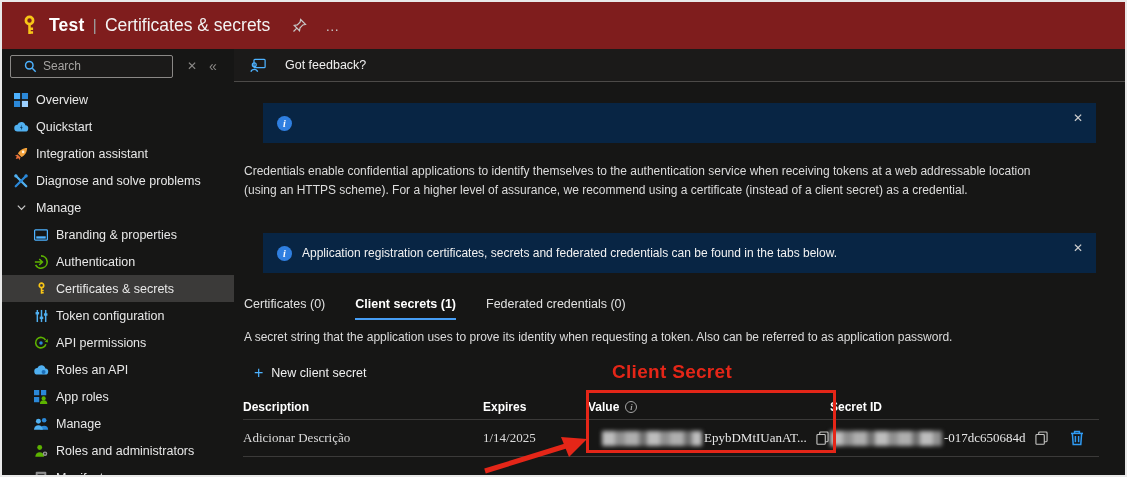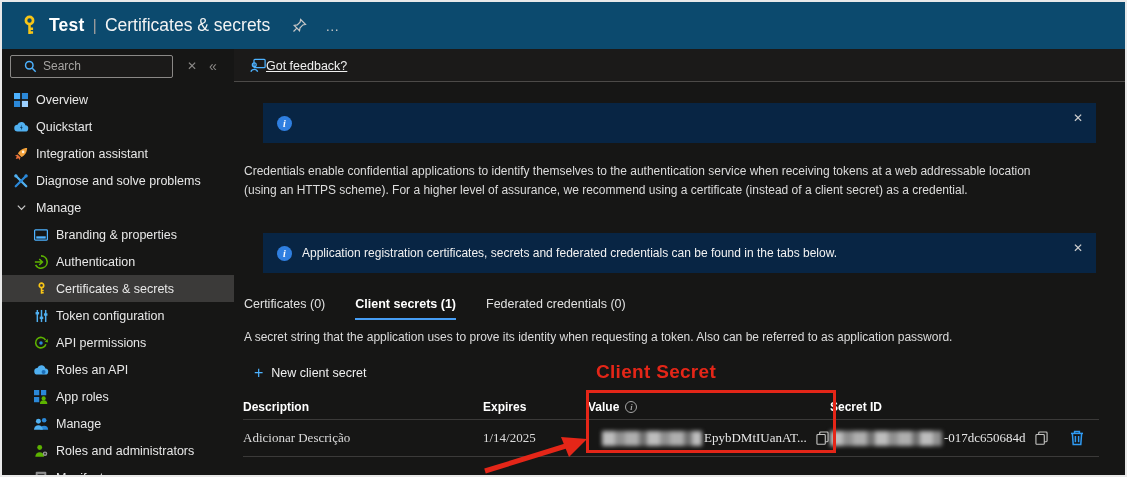--- a/index.html
+++ b/index.html
@@ -3,21 +3,21 @@
 <meta charset="utf-8">
 <style>
   * { margin:0; padding:0; box-sizing:border-box; }
   html,body { background:#000; }
   body { font-family:"Liberation Sans","DejaVu Sans",sans-serif; }
   .window {
     position:relative; width:1127px; height:477px; overflow:hidden;
     background:#161615; border:2px solid #e9e9e9; color:#e8e8e8;
   }
   
-  .titlebar { height:47px; display:flex; align-items:center; padding-left:17px; background:#0c4a6e; }
+  .titlebar { height:47px; display:flex; align-items:center; padding-left:17px; background:#7f1d1d; }
   .titlebar .key { width:21px; height:21px; }
   .app-title { margin-left:9px; font-size:17.5px; font-weight:700; color:#fff; letter-spacing:.2px; }
   .title-sep { margin:0 8px; color:#9b9b9b; font-size:17px; font-weight:400; }
   .page-title { font-size:17.5px; font-weight:400; color:#f3f3f3; }
   .pin-btn { margin-left:22px; cursor:pointer; display:flex; align-items:center; }
   .ellipsis-btn { margin-left:18px; color:#c8c8c8; font-size:14px; letter-spacing:2px; cursor:pointer; }
   
   .main { display:flex; height:430px; }
   .sidebar { width:232px; flex:0 0 232px; position:relative; }
   .content { flex:1; position:relative; }
@@ -29,21 +29,21 @@
   .side-glyph { color:#8a8886; font-size:12px; margin-left:14px; cursor:pointer; }
   .side-glyph.collapse { font-size:14px; margin-left:12px; }
   .nav { padding-top:3px; }
   .nav-item { display:flex; align-items:center; height:27px; padding-left:11px; font-size:12.5px; color:#e8e8e8; cursor:pointer; white-space:nowrap; }
   .nav-item .ic { width:16px; height:16px; flex:0 0 16px; display:flex; align-items:center; justify-content:center; }
   .nav-item .lbl { margin-left:7px; }
   .nav-item.sub { padding-left:31px; }
   .nav-item.selected { background:var(--selected-bg,#3b3a39); }
   
   .commandbar { height:33px; display:flex; align-items:center; padding-left:16px; border-bottom:1px solid #4c4a48; background:#1b1a19; }
-  .feedback-btn { display:flex; align-items:flex-end; gap:0; font-size:12.5px; color:#f0f0f0; cursor:pointer;text-decoration:underline; }
+  .feedback-btn { display:flex; align-items:flex-start; gap:19px; font-size:12.5px; color:#f0f0f0; cursor:pointer; }
   
   .banner { position:relative; margin:0 29px; height:40px; background:var(--banner-bg,#082544); display:flex; align-items:center; padding:0 34px 0 14px; }
   .banner.first { margin-top:21px; }
   .banner.second { margin-top:33px; }
   .banner .txt { font-size:12px; color:#f2f2f2; margin-left:10px; }
   .info-dot { width:15px; height:15px; border-radius:50%; background:#2f7fe0; color:#fff; font-size:10px; font-weight:700; display:flex; align-items:center; justify-content:center; flex:0 0 15px; font-family:"Liberation Serif","DejaVu Serif",serif; font-style:italic; }
   .banner .close { position:absolute; right:13px; top:8px; color:#cfcfcf; font-size:12px; cursor:pointer; }
   
   .intro { margin:19px 70px 0 10px; font-size:12px; line-height:1.6; color:#dcdcdc; max-width:815px; }
   
@@ -62,21 +62,21 @@
   .cell { display:flex; align-items:center; }
   .hdr-info { width:12px; height:12px; border:1px solid #a6a6a6; border-radius:50%; color:#a6a6a6; font-size:8.5px; display:inline-flex; align-items:center; justify-content:center; margin-left:6px; font-style:italic; font-family:"Liberation Serif","DejaVu Serif",serif; }
   .blur { display:inline-block; height:15px; border-radius:1px; filter:blur(2.2px);
     background:repeating-linear-gradient(90deg,#bdbdbd 0 13px,#8f8f8f 13px 23px,#aeaeae 23px 37px,#6f6f6f 37px 45px); }
   .blur.v { width:100px; margin-left:14px; }
   .blur.s { width:112px; }
   .cut-text { margin-left:2px; color:#e6e6e6; }
   .copy-ic { margin-left:9px; cursor:pointer; display:flex; }
   .trash-ic { margin-left:22px; cursor:pointer; display:flex; }
   
-  .anno-label { position:absolute; left:594px; top:359px; font-size:19px; font-weight:700; color:var(--annotation-red,#e42618); letter-spacing:.3px; }
+  .anno-label { position:absolute; left:610px; top:359px; font-size:19px; font-weight:700; color:var(--annotation-red,#e42618); letter-spacing:.3px; }
   .anno-box { position:absolute; left:584px; top:388px; width:250px; height:63px; border:3px solid var(--annotation-red,#e42618); pointer-events:none; }
   .anno-arrow { position:absolute; left:455px; top:425px; pointer-events:none; }
 </style>
 </head>
 <body>
 
 <div class="window">
 
   <div class="titlebar">
     <svg class="key" viewBox="0 0 20 20">

